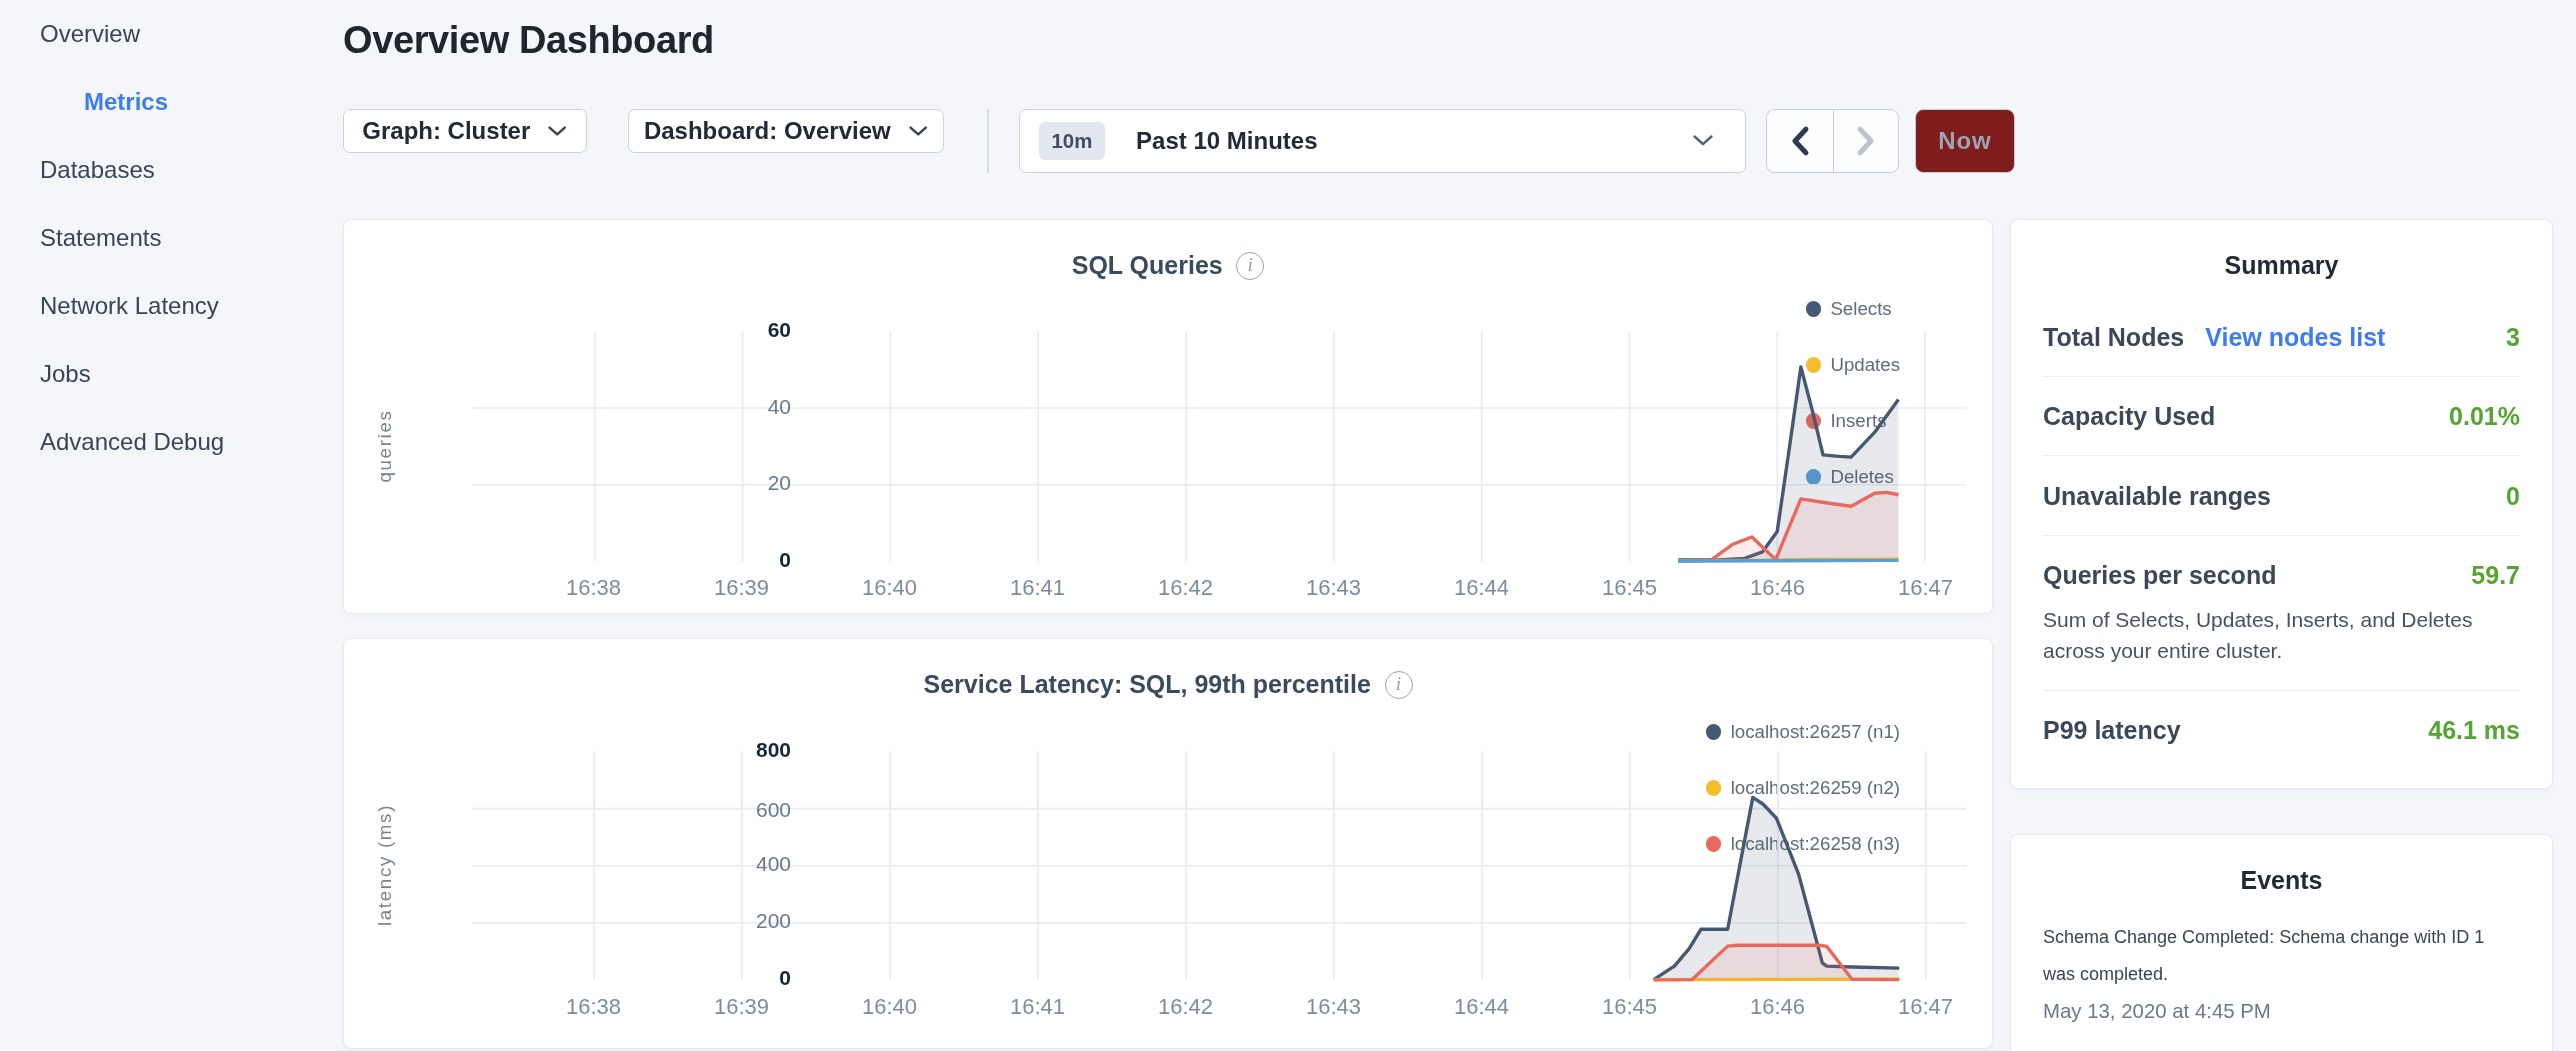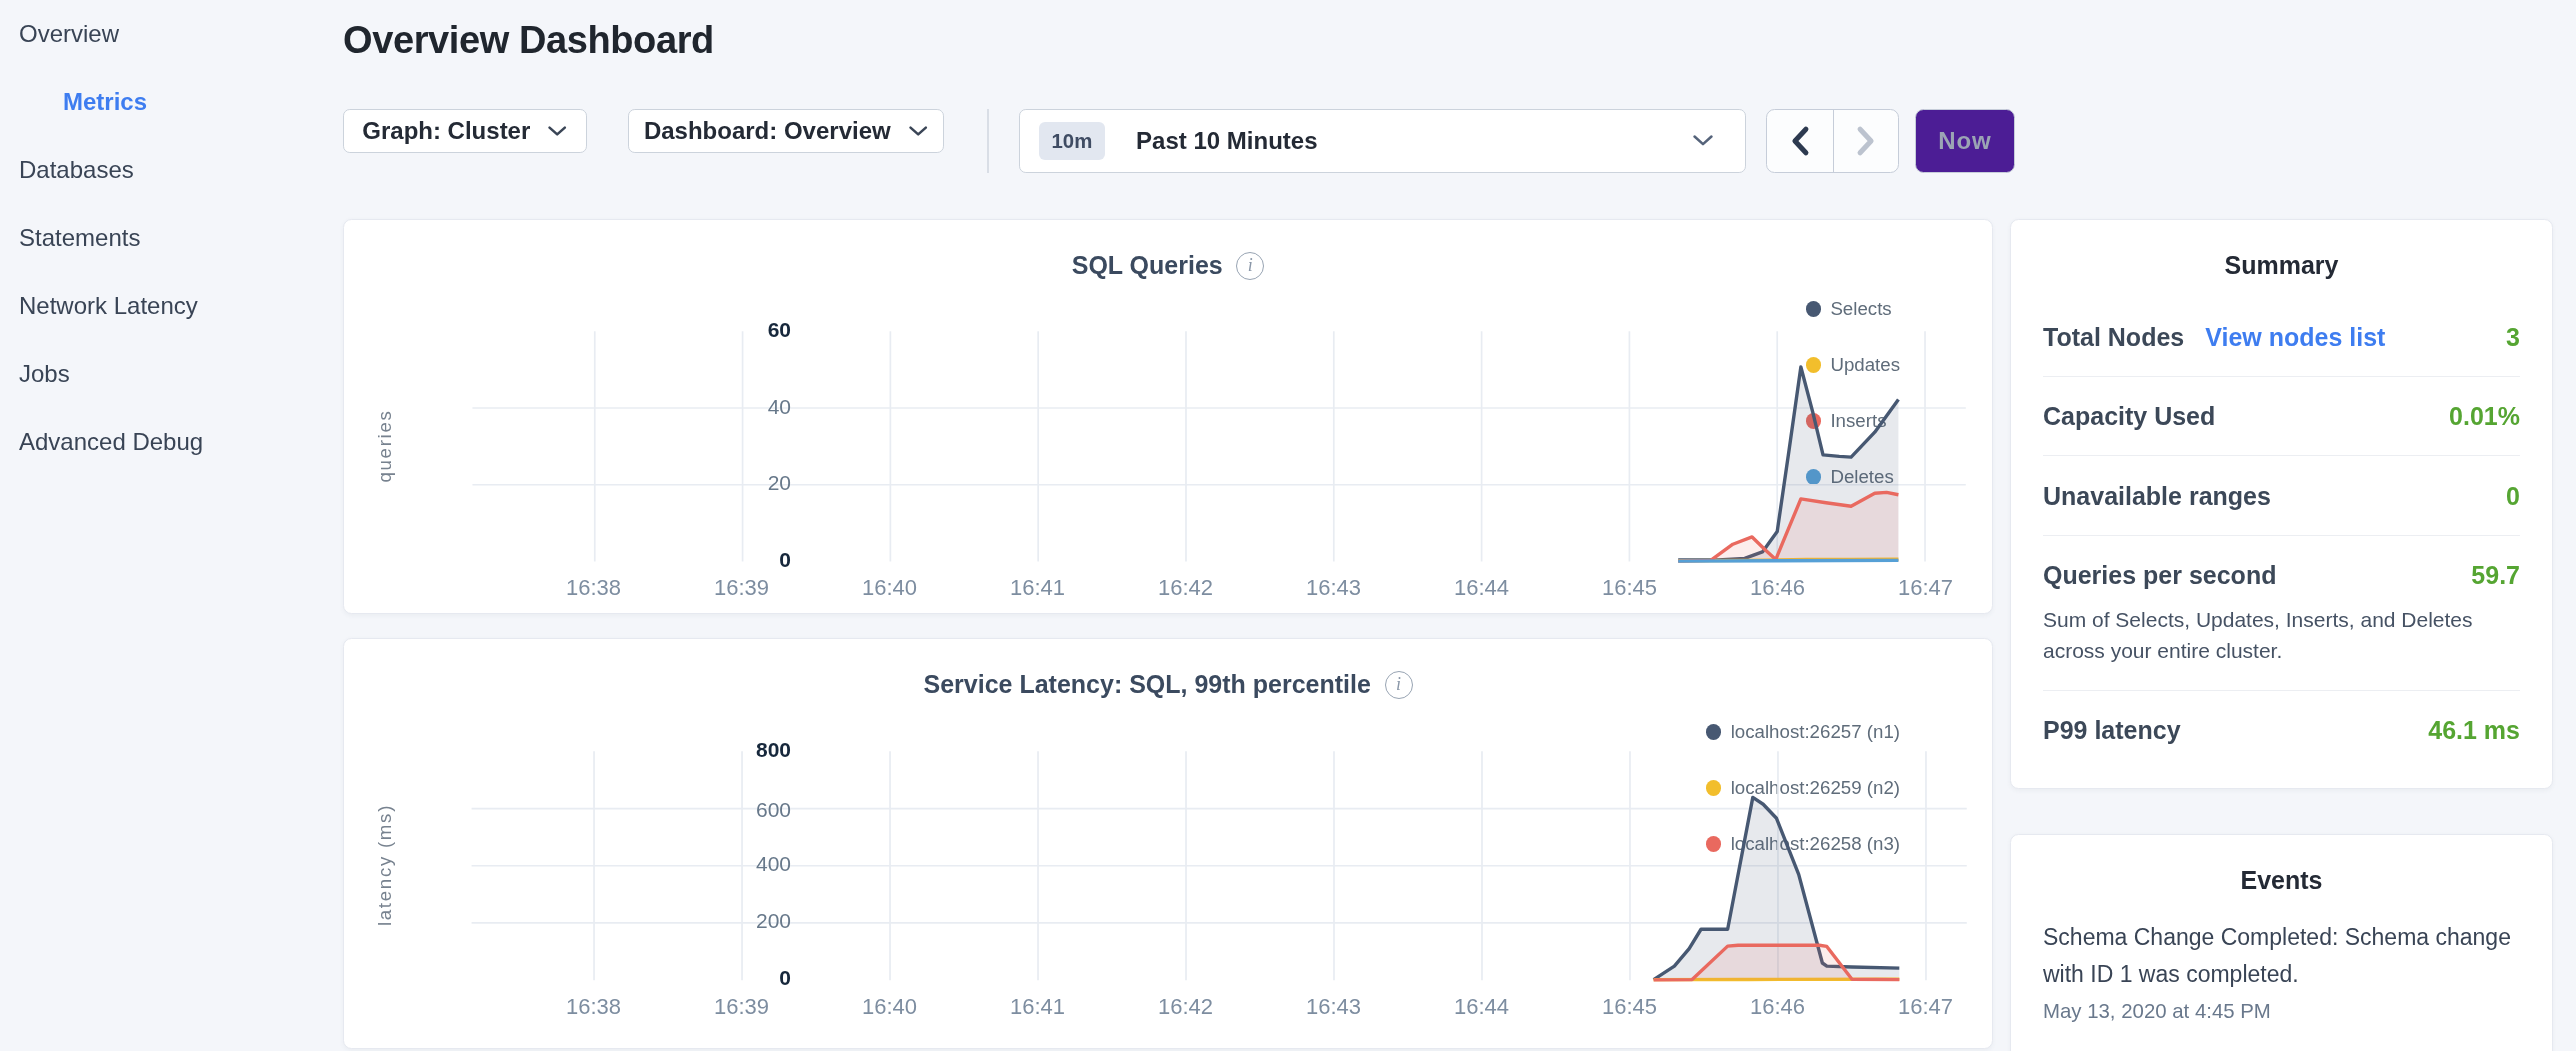--- a/index.html
+++ b/index.html
@@ -6,21 +6,21 @@
   html,body { width:2576px; height:1051px; overflow:hidden; }
   body {
     font-family:"Liberation Sans", sans-serif;
     background:#f4f6fa;
     color:#394455;
     position:relative;
   }
   
   .sidebar { position:absolute; left:0; top:0; width:336px; height:1051px; }
   .nav-item {
-    height:68px; display:flex; align-items:center; padding-left:19px;
+    height:68px; display:flex; align-items:center; padding-left:40px;
     font-size:24px; color:#394455; cursor:pointer;
   }
   .nav-item.active { color:#3e7df0; font-weight:bold;margin-left:44px; }
   
   .page-title {
     position:absolute; left:343px; top:18.7px;
     font-size:38px; font-weight:bold; color:#20262e; letter-spacing:-0.4px;
   }
   .controls { position:absolute; left:0; top:109px; width:2576px; height:64px; }
   .dd-btn {
@@ -45,21 +45,21 @@
   .timepicker .chev { position:absolute; right:31px; }
   .arrow-group {
     position:absolute; left:1766px; top:0; width:133px; height:64px;
     background:#fcfdfe; border:1.7px solid #c6cdd9; border-radius:8.5px;
     display:flex;
   }
   .arrow-btn { width:50%; display:flex; align-items:center; justify-content:center; cursor:pointer; }
   .arrow-btn + .arrow-btn { border-left:1.7px solid #c6cdd9; }
   .now-btn {
     position:absolute; left:1915px; top:0; width:100px; height:64px;
-    background:#4c1d95; border:1.7px solid #c6cdd9; border-radius:8.5px;
+    background:#7f1d1d; border:1.7px solid #c6cdd9; border-radius:8.5px;
     display:flex; align-items:center; justify-content:center;
     font-size:24px; font-weight:bold; color:#9ba4b4; letter-spacing:0.9px;
   }
   
   .card {
     position:absolute; background:#fff; border:0.9px solid #e6e9f0; border-radius:8.5px;
     box-shadow:0 1.7px 4.3px rgba(60,70,90,0.05);
   }
   #chart-card-0 { left:343px; top:219px; width:1650px; height:395px; }
   #chart-card-1 { left:343px; top:638px; width:1650px; height:411px; }
@@ -95,21 +95,21 @@
   .panel-title { text-align:center; padding-top:31px; font-size:25px; font-weight:bold; color:#242a35; }
   .summary-rows { padding:17px 32px 0 32px; }
   .srow { padding:25.5px 0 24px 0; }
   .srow + .srow { border-top:1.7px solid #eceef2; }
   .srow-top { display:flex; align-items:flex-end; }
   .srow-label { font-size:25px; font-weight:bold; color:#3c4858; }
   .srow-link { margin-left:21px; font-size:25px; font-weight:bold; color:#3e7df0; cursor:pointer; }
   .srow-value { margin-left:auto; font-size:25px; font-weight:bold; color:#55a532; }
   .srow-desc { margin-top:13.6px; font-size:21px; line-height:31px; color:#465264; }
   .event-item { padding:24px 32px 0 32px; }
-  .event-text { font-size:23px; line-height:37px; color:#394455; }
+  .event-text { font-size:18px; line-height:37px; color:#394455; }
   .event-time { margin-top:6.8px; font-size:20.4px; color:#69788c; }
   .chev { display:inline-block; }
 </style>
 </head>
 <body>
 
 <nav class="sidebar">
   <div class="nav-item">Overview</div>
   <div class="nav-item active">Metrics</div>
   <div class="nav-item">Databases</div>

